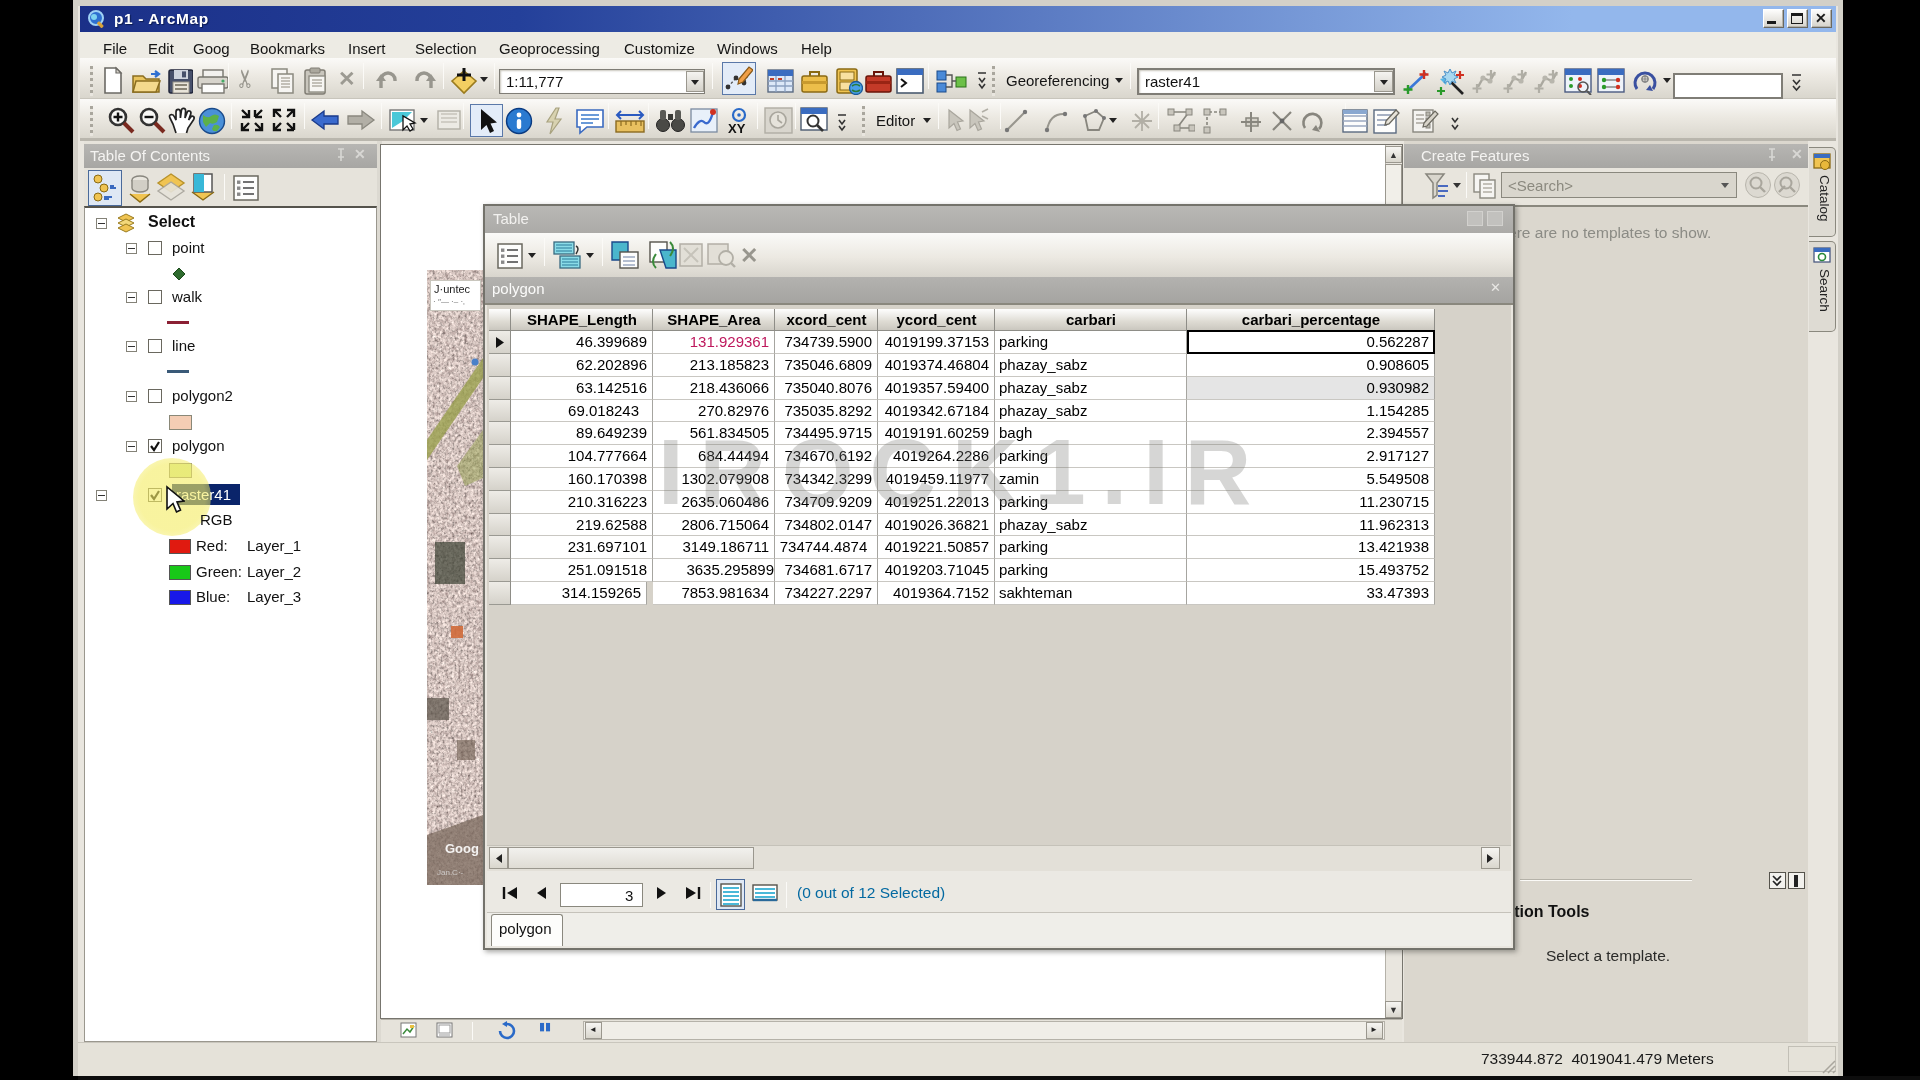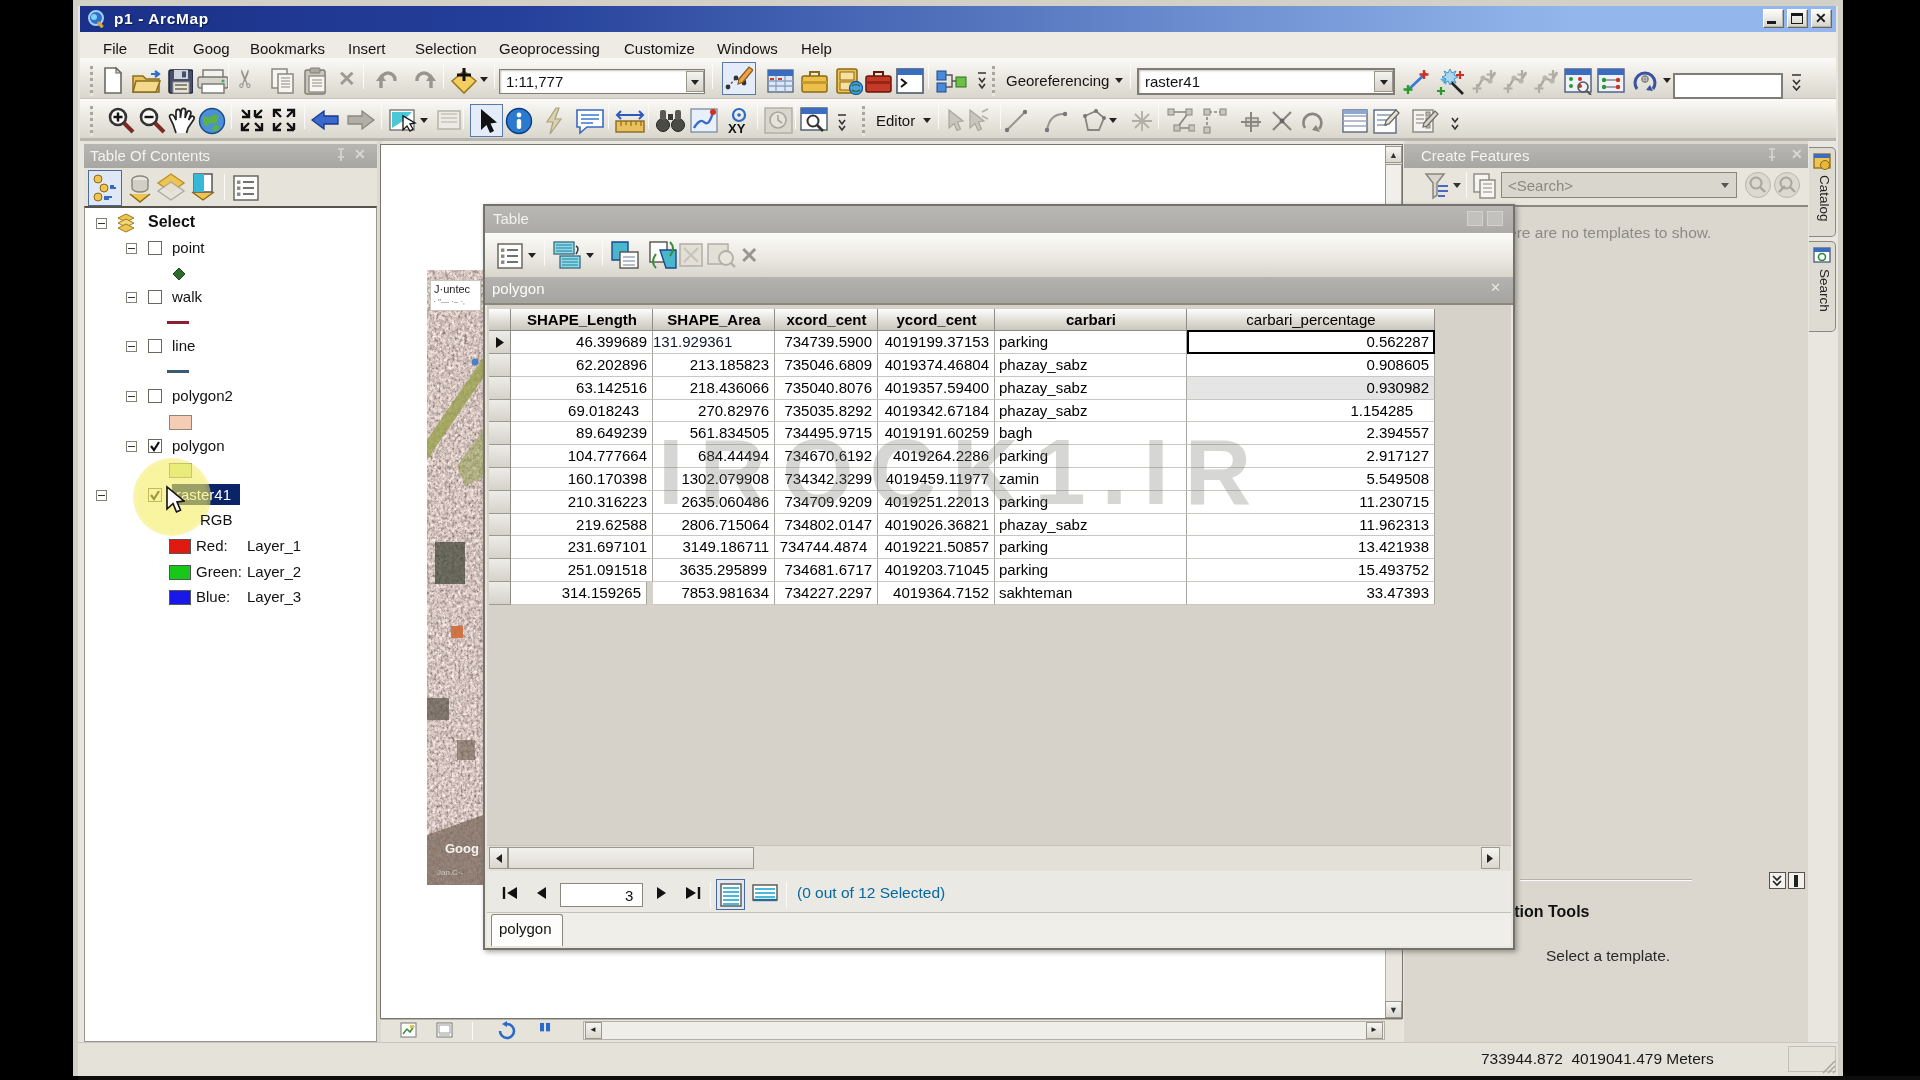--- a/index.html
+++ b/index.html
@@ -741,23 +741,23 @@
 <div style="position:absolute;left:0px;top:0px;white-space:nowrap;"></div>
 <div style="position:absolute;left:995px;top:309px;width:192px;height:22px;background:linear-gradient(#fefefe,#dedbd3 60%,#cac7bf);border-right:1px solid #8e8d87;border-bottom:1px solid #8e8d87;text-align:center;font-weight:bold;font-size:15px;color:#000;line-height:21px"></div>
 <div style="position:absolute;left:0px;top:0px;white-space:nowrap;"></div>
 <div style="position:absolute;left:1187px;top:309px;width:248px;height:22px;background:linear-gradient(#fefefe,#dedbd3 60%,#cac7bf);border-right:1px solid #8e8d87;border-bottom:1px solid #8e8d87;text-align:center;font-weight:bold;font-size:15px;color:#000;line-height:21px"></div>
 <div style="position:absolute;left:0px;top:0px;white-space:nowrap;"></div>
 <div style="position:absolute;left:511px;top:311px;width:142px;text-align:center;font-weight:bold;font-size:15px;color:#000">SHAPE_Length</div>
 <div style="position:absolute;left:653px;top:311px;width:122px;text-align:center;font-weight:bold;font-size:15px;color:#000">SHAPE_Area</div>
 <div style="position:absolute;left:775px;top:311px;width:103px;text-align:center;font-weight:bold;font-size:15px;color:#000">xcord_cent</div>
 <div style="position:absolute;left:878px;top:311px;width:117px;text-align:center;font-weight:bold;font-size:15px;color:#000">ycord_cent</div>
 <div style="position:absolute;left:995px;top:311px;width:192px;text-align:center;font-weight:bold;font-size:15px;color:#000">carbari</div>
-<div style="position:absolute;left:1187px;top:311px;width:248px;text-align:center;font-weight:normal;font-size:15px;color:#000">carbari_percentage</div>
+<div style="position:absolute;left:1187px;top:311px;width:248px;text-align:center;font-weight:bold;font-size:15px;color:#000">carbari_percentage</div>
 <div style="position:absolute;left:511px;top:331px;width:142px;height:23px;background:#fff;border-right:1px solid #a6a5a0;border-bottom:1px solid #c9c7c2;font-size:15px;color:#000;text-align:right;padding-right:5px;line-height:22px">46.399689</div>
-<div style="position:absolute;left:653px;top:331px;width:122px;height:23px;background:#fff;border-right:1px solid #a6a5a0;border-bottom:1px solid #c9c7c2;font-size:15px;color:#0f172a;padding-right:5px;line-height:22px">131.929361</div>
+<div style="position:absolute;left:653px;top:331px;width:122px;height:23px;background:#fff;border-right:1px solid #a6a5a0;border-bottom:1px solid #c9c7c2;font-size:15px;color:#be185d;text-align:right;padding-right:5px;line-height:22px">131.929361</div>
 <div style="position:absolute;left:775px;top:331px;width:103px;height:23px;background:#fff;border-right:1px solid #a6a5a0;border-bottom:1px solid #c9c7c2;font-size:15px;color:#000;text-align:right;padding-right:5px;line-height:22px">734739.5900</div>
 <div style="position:absolute;left:878px;top:331px;width:117px;height:23px;background:#fff;border-right:1px solid #a6a5a0;border-bottom:1px solid #c9c7c2;font-size:15px;color:#000;text-align:right;padding-right:5px;line-height:22px">4019199.37153</div>
 <div style="position:absolute;left:995px;top:331px;width:192px;height:23px;background:#fff;border-right:1px solid #a6a5a0;border-bottom:1px solid #c9c7c2;font-size:15px;color:#000;text-align:left;padding-left:4px;line-height:22px">parking</div>
 <div style="position:absolute;left:1187px;top:331px;width:248px;height:23px;background:#fff;border-right:1px solid #a6a5a0;border-bottom:1px solid #c9c7c2;font-size:15px;color:#000;text-align:right;padding-right:5px;line-height:22px">0.562287</div>
 <div style="position:absolute;left:511px;top:354px;width:142px;height:23px;background:#fff;border-right:1px solid #a6a5a0;border-bottom:1px solid #c9c7c2;font-size:15px;color:#000;text-align:right;padding-right:5px;line-height:22px">62.202896</div>
 <div style="position:absolute;left:653px;top:354px;width:122px;height:23px;background:#fff;border-right:1px solid #a6a5a0;border-bottom:1px solid #c9c7c2;font-size:15px;color:#000;text-align:right;padding-right:5px;line-height:22px">213.185823</div>
 <div style="position:absolute;left:775px;top:354px;width:103px;height:23px;background:#fff;border-right:1px solid #a6a5a0;border-bottom:1px solid #c9c7c2;font-size:15px;color:#000;text-align:right;padding-right:5px;line-height:22px">735046.6809</div>
 <div style="position:absolute;left:878px;top:354px;width:117px;height:23px;background:#fff;border-right:1px solid #a6a5a0;border-bottom:1px solid #c9c7c2;font-size:15px;color:#000;text-align:right;padding-right:5px;line-height:22px">4019374.46804</div>
 <div style="position:absolute;left:995px;top:354px;width:192px;height:23px;background:#fff;border-right:1px solid #a6a5a0;border-bottom:1px solid #c9c7c2;font-size:15px;color:#000;text-align:left;padding-left:4px;line-height:22px">phazay_sabz</div>
 <div style="position:absolute;left:1187px;top:354px;width:248px;height:23px;background:#fff;border-right:1px solid #a6a5a0;border-bottom:1px solid #c9c7c2;font-size:15px;color:#000;text-align:right;padding-right:5px;line-height:22px">0.908605</div>
@@ -765,21 +765,21 @@
 <div style="position:absolute;left:653px;top:377px;width:122px;height:23px;background:#fff;border-right:1px solid #a6a5a0;border-bottom:1px solid #c9c7c2;font-size:15px;color:#000;text-align:right;padding-right:5px;line-height:22px">218.436066</div>
 <div style="position:absolute;left:775px;top:377px;width:103px;height:23px;background:#fff;border-right:1px solid #a6a5a0;border-bottom:1px solid #c9c7c2;font-size:15px;color:#000;text-align:right;padding-right:5px;line-height:22px">735040.8076</div>
 <div style="position:absolute;left:878px;top:377px;width:117px;height:23px;background:#fff;border-right:1px solid #a6a5a0;border-bottom:1px solid #c9c7c2;font-size:15px;color:#000;text-align:right;padding-right:5px;line-height:22px">4019357.59400</div>
 <div style="position:absolute;left:995px;top:377px;width:192px;height:23px;background:#fff;border-right:1px solid #a6a5a0;border-bottom:1px solid #c9c7c2;font-size:15px;color:#000;text-align:left;padding-left:4px;line-height:22px">phazay_sabz</div>
 <div style="position:absolute;left:1187px;top:377px;width:248px;height:23px;background:#e5e5e5;border-right:1px solid #a6a5a0;border-bottom:1px solid #c9c7c2;font-size:15px;color:#000;text-align:right;padding-right:5px;line-height:22px">0.930982</div>
 <div style="position:absolute;left:511px;top:400px;width:142px;height:22px;background:#fff;border-right:1px solid #a6a5a0;border-bottom:1px solid #c9c7c2;font-size:15px;color:#000;text-align:right;padding-right:13px;line-height:21px">69.018243</div>
 <div style="position:absolute;left:653px;top:400px;width:122px;height:22px;background:#fff;border-right:1px solid #a6a5a0;border-bottom:1px solid #c9c7c2;font-size:15px;color:#000;text-align:right;padding-right:5px;line-height:21px">270.82976</div>
 <div style="position:absolute;left:775px;top:400px;width:103px;height:22px;background:#fff;border-right:1px solid #a6a5a0;border-bottom:1px solid #c9c7c2;font-size:15px;color:#000;text-align:right;padding-right:5px;line-height:21px">735035.8292</div>
 <div style="position:absolute;left:878px;top:400px;width:117px;height:22px;background:#fff;border-right:1px solid #a6a5a0;border-bottom:1px solid #c9c7c2;font-size:15px;color:#000;text-align:right;padding-right:5px;line-height:21px">4019342.67184</div>
 <div style="position:absolute;left:995px;top:400px;width:192px;height:22px;background:#fff;border-right:1px solid #a6a5a0;border-bottom:1px solid #c9c7c2;font-size:15px;color:#000;text-align:left;padding-left:4px;line-height:21px">phazay_sabz</div>
-<div style="position:absolute;left:1187px;top:400px;width:248px;height:22px;background:#fff;border-right:1px solid #a6a5a0;border-bottom:1px solid #c9c7c2;font-size:15px;color:#000;text-align:right;padding-right:21px;line-height:21px">1.154285</div>
+<div style="position:absolute;left:1187px;top:400px;width:248px;height:22px;background:#fff;border-right:1px solid #a6a5a0;border-bottom:1px solid #c9c7c2;font-size:15px;color:#000;text-align:right;padding-right:5px;line-height:21px">1.154285</div>
 <div style="position:absolute;left:511px;top:422px;width:142px;height:23px;background:#fff;border-right:1px solid #a6a5a0;border-bottom:1px solid #c9c7c2;font-size:15px;color:#000;text-align:right;padding-right:5px;line-height:22px">89.649239</div>
 <div style="position:absolute;left:653px;top:422px;width:122px;height:23px;background:#fff;border-right:1px solid #a6a5a0;border-bottom:1px solid #c9c7c2;font-size:15px;color:#000;text-align:right;padding-right:5px;line-height:22px">561.834505</div>
 <div style="position:absolute;left:775px;top:422px;width:103px;height:23px;background:#fff;border-right:1px solid #a6a5a0;border-bottom:1px solid #c9c7c2;font-size:15px;color:#000;text-align:right;padding-right:5px;line-height:22px">734495.9715</div>
 <div style="position:absolute;left:878px;top:422px;width:117px;height:23px;background:#fff;border-right:1px solid #a6a5a0;border-bottom:1px solid #c9c7c2;font-size:15px;color:#000;text-align:right;padding-right:5px;line-height:22px">4019191.60259</div>
 <div style="position:absolute;left:995px;top:422px;width:192px;height:23px;background:#fff;border-right:1px solid #a6a5a0;border-bottom:1px solid #c9c7c2;font-size:15px;color:#000;text-align:left;padding-left:4px;line-height:22px">bagh</div>
 <div style="position:absolute;left:1187px;top:422px;width:248px;height:23px;background:#fff;border-right:1px solid #a6a5a0;border-bottom:1px solid #c9c7c2;font-size:15px;color:#000;text-align:right;padding-right:5px;line-height:22px">2.394557</div>
 <div style="position:absolute;left:511px;top:445px;width:142px;height:23px;background:#fff;border-right:1px solid #a6a5a0;border-bottom:1px solid #c9c7c2;font-size:15px;color:#000;text-align:right;padding-right:5px;line-height:22px">104.777664</div>
 <div style="position:absolute;left:653px;top:445px;width:122px;height:23px;background:#fff;border-right:1px solid #a6a5a0;border-bottom:1px solid #c9c7c2;font-size:15px;color:#000;text-align:right;padding-right:5px;line-height:22px">684.44494</div>
 <div style="position:absolute;left:775px;top:445px;width:103px;height:23px;background:#fff;border-right:1px solid #a6a5a0;border-bottom:1px solid #c9c7c2;font-size:15px;color:#000;text-align:right;padding-right:5px;line-height:22px">734670.6192</div>
 <div style="position:absolute;left:878px;top:445px;width:117px;height:23px;background:#fff;border-right:1px solid #a6a5a0;border-bottom:1px solid #c9c7c2;font-size:15px;color:#000;text-align:right;padding-right:5px;line-height:22px">4019264.2286</div>
@@ -803,21 +803,21 @@
 <div style="position:absolute;left:878px;top:514px;width:117px;height:22px;background:#fff;border-right:1px solid #a6a5a0;border-bottom:1px solid #c9c7c2;font-size:15px;color:#000;text-align:right;padding-right:5px;line-height:21px">4019026.36821</div>
 <div style="position:absolute;left:995px;top:514px;width:192px;height:22px;background:#fff;border-right:1px solid #a6a5a0;border-bottom:1px solid #c9c7c2;font-size:15px;color:#000;text-align:left;padding-left:4px;line-height:21px">phazay_sabz</div>
 <div style="position:absolute;left:1187px;top:514px;width:248px;height:22px;background:#fff;border-right:1px solid #a6a5a0;border-bottom:1px solid #c9c7c2;font-size:15px;color:#000;text-align:right;padding-right:5px;line-height:21px">11.962313</div>
 <div style="position:absolute;left:511px;top:536px;width:142px;height:23px;background:#fff;border-right:1px solid #a6a5a0;border-bottom:1px solid #c9c7c2;font-size:15px;color:#000;text-align:right;padding-right:5px;line-height:22px">231.697101</div>
 <div style="position:absolute;left:653px;top:536px;width:122px;height:23px;background:#fff;border-right:1px solid #a6a5a0;border-bottom:1px solid #c9c7c2;font-size:15px;color:#000;text-align:right;padding-right:5px;line-height:22px">3149.186711</div>
 <div style="position:absolute;left:775px;top:536px;width:103px;height:23px;background:#fff;border-right:1px solid #a6a5a0;border-bottom:1px solid #c9c7c2;font-size:15px;color:#000;text-align:center;padding-right:5px;line-height:22px">734744.4874</div>
 <div style="position:absolute;left:878px;top:536px;width:117px;height:23px;background:#fff;border-right:1px solid #a6a5a0;border-bottom:1px solid #c9c7c2;font-size:15px;color:#000;text-align:right;padding-right:5px;line-height:22px">4019221.50857</div>
 <div style="position:absolute;left:995px;top:536px;width:192px;height:23px;background:#fff;border-right:1px solid #a6a5a0;border-bottom:1px solid #c9c7c2;font-size:15px;color:#000;text-align:left;padding-left:4px;line-height:22px">parking</div>
 <div style="position:absolute;left:1187px;top:536px;width:248px;height:23px;background:#fff;border-right:1px solid #a6a5a0;border-bottom:1px solid #c9c7c2;font-size:15px;color:#000;text-align:right;padding-right:5px;line-height:22px">13.421938</div>
 <div style="position:absolute;left:511px;top:559px;width:142px;height:23px;background:#fff;border-right:1px solid #a6a5a0;border-bottom:1px solid #c9c7c2;font-size:15px;color:#000;text-align:right;padding-right:5px;line-height:22px">251.091518</div>
-<div style="position:absolute;left:653px;top:559px;width:122px;height:23px;background:#fff;border-right:1px solid #a6a5a0;border-bottom:1px solid #c9c7c2;font-size:15px;color:#000;text-align:right;padding-right:7px;line-height:22px">3635.295899</div>
+<div style="position:absolute;left:653px;top:559px;width:122px;height:23px;background:#fff;border-right:1px solid #a6a5a0;border-bottom:1px solid #c9c7c2;font-size:15px;color:#000;text-align:right;padding-right:0;line-height:22px">3635.295899</div>
 <div style="position:absolute;left:775px;top:559px;width:103px;height:23px;background:#fff;border-right:1px solid #a6a5a0;border-bottom:1px solid #c9c7c2;font-size:15px;color:#000;text-align:right;padding-right:5px;line-height:22px">734681.6717</div>
 <div style="position:absolute;left:878px;top:559px;width:117px;height:23px;background:#fff;border-right:1px solid #a6a5a0;border-bottom:1px solid #c9c7c2;font-size:15px;color:#000;text-align:right;padding-right:5px;line-height:22px">4019203.71045</div>
 <div style="position:absolute;left:995px;top:559px;width:192px;height:23px;background:#fff;border-right:1px solid #a6a5a0;border-bottom:1px solid #c9c7c2;font-size:15px;color:#000;text-align:left;padding-left:4px;line-height:22px">parking</div>
 <div style="position:absolute;left:1187px;top:559px;width:248px;height:23px;background:#fff;border-right:1px solid #a6a5a0;border-bottom:1px solid #c9c7c2;font-size:15px;color:#000;text-align:right;padding-right:5px;line-height:22px">15.493752</div>
 <div style="position:absolute;left:511px;top:582px;width:136px;height:23px;background:#fff;border-right:1px solid #a6a5a0;border-bottom:1px solid #c9c7c2;font-size:15px;color:#000;text-align:right;padding-right:5px;line-height:22px">314.159265</div>
 <div style="position:absolute;left:653px;top:582px;width:122px;height:23px;background:#fff;border-right:1px solid #a6a5a0;border-bottom:1px solid #c9c7c2;font-size:15px;color:#000;text-align:right;padding-right:5px;line-height:22px">7853.981634</div>
 <div style="position:absolute;left:775px;top:582px;width:103px;height:23px;background:#fff;border-right:1px solid #a6a5a0;border-bottom:1px solid #c9c7c2;font-size:15px;color:#000;text-align:right;padding-right:5px;line-height:22px">734227.2297</div>
 <div style="position:absolute;left:878px;top:582px;width:117px;height:23px;background:#fff;border-right:1px solid #a6a5a0;border-bottom:1px solid #c9c7c2;font-size:15px;color:#000;text-align:right;padding-right:5px;line-height:22px">4019364.7152</div>
 <div style="position:absolute;left:995px;top:582px;width:192px;height:23px;background:#fff;border-right:1px solid #a6a5a0;border-bottom:1px solid #c9c7c2;font-size:15px;color:#000;text-align:left;padding-left:4px;line-height:22px">sakhteman</div>
 <div style="position:absolute;left:1187px;top:582px;width:248px;height:23px;background:#fff;border-right:1px solid #a6a5a0;border-bottom:1px solid #c9c7c2;font-size:15px;color:#000;text-align:right;padding-right:5px;line-height:22px">33.47393</div>

